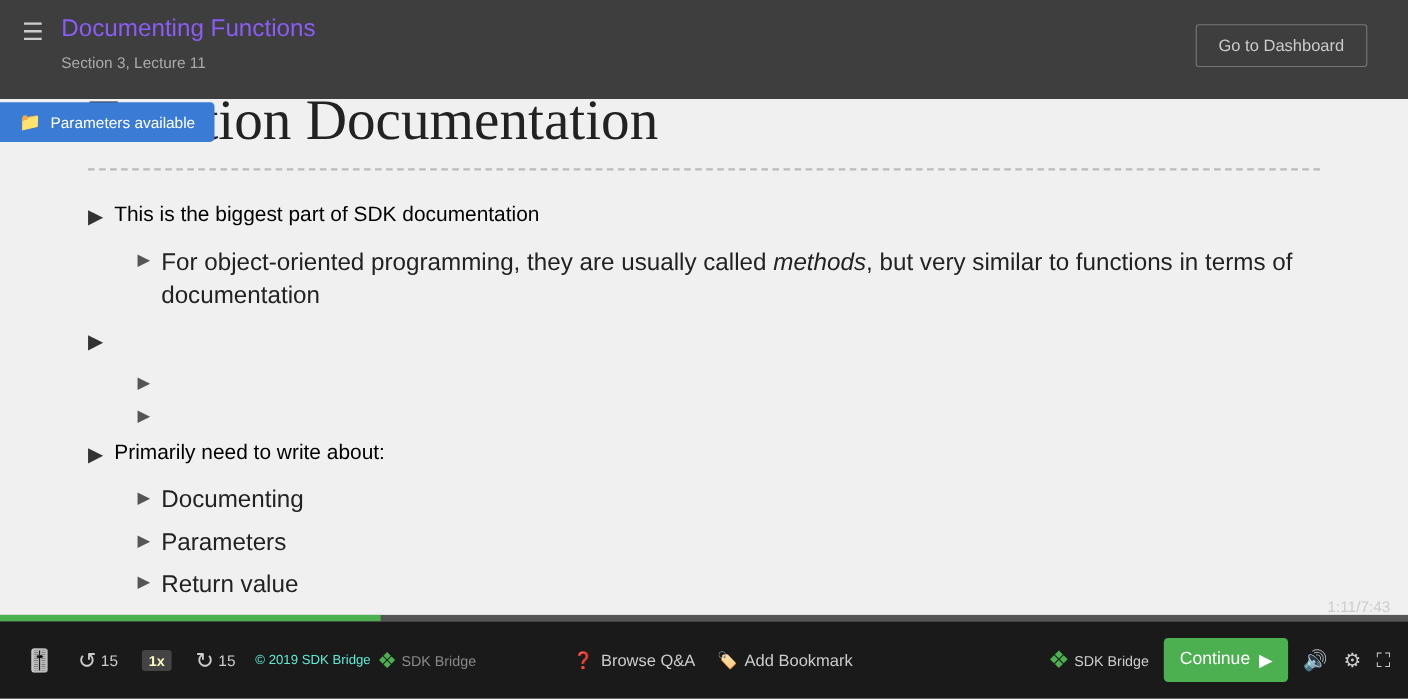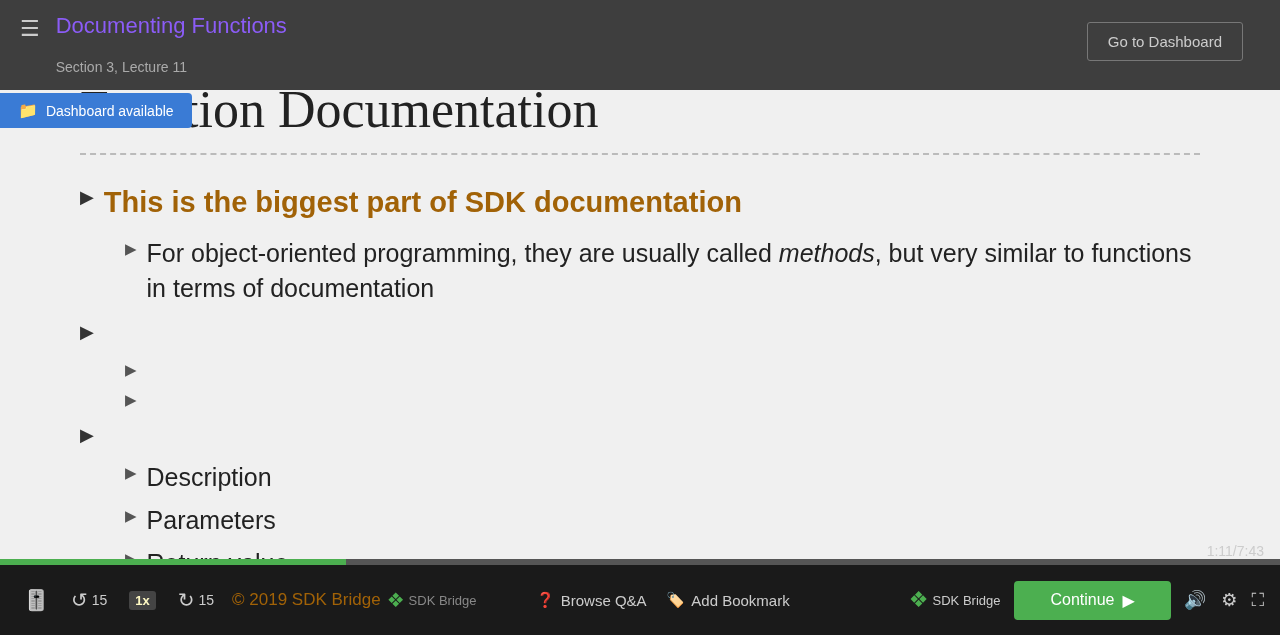--- a/index.html
+++ b/index.html
@@ -42,21 +42,21 @@
     .main-title {
       color: #8b5cf6;
       font-size: 22px;
       font-weight: 400;
       line-height: 1.3;
     }
 
     .subtitle {
       color: #aaa;
       font-size: 14px;
-      margin-top: 18px;
+      margin-top: 8px;
     }
 
     .go-dashboard-btn {
       position: absolute;
       right: 37px;
       top: 22px;
       background: transparent;
       border: 1px solid #777;
       color: #ccc;
       padding: 10px 20px;
@@ -122,44 +122,44 @@
 
     .bullet-l1 .arrow {
       color: #333;
       font-size: 18px;
       margin-right: 10px;
       margin-top: 3px;
       flex-shrink: 0;
     }
 
     .bullet-l1 .text {
-      font-size: 29px;
-      color: #a16207;
-      font-weight: 700;
+      font-size: 19px;
+      color: #000000;
+      font-weight: 400;
       font-family: Arial, sans-serif;
       line-height: 1.35;
     }
 
     .bullet-l2 {
       display: flex;
       align-items: flex-start;
       margin-bottom: 8px;
       padding-left: 45px;
     }
 
     .bullet-l2 .arrow {
       color: #555;
       font-size: 15px;
       margin-right: 10px;
       margin-top: 4px;
       flex-shrink: 0;
     }
 
     .bullet-l2 .text {
-      font-size: 25px;
+      font-size: 22px;
       color: #222;
       font-weight: 500;
       font-family: Arial, sans-serif;
       line-height: 1.4;
     }
 
     .bullet-l2 .text em {
       font-style: italic;
       font-weight: 500;
     }
@@ -216,22 +216,22 @@
     .speed-badge {
       background: #444;
       color: #fef9c3;
       border-radius: 3px;
       padding: 2px 6px;
       font-size: 13px;
       font-weight: bold;
     }
 
     .copyright {
-      color: #a16207;
-      font-size: 17px;
+      color: #5eead4;
+      font-size: 12px;
       margin-left: 4px;
     }
 
     .center-controls {
       display: flex;
       align-items: center;
       gap: 20px;
       margin: 0 auto;
     }
 
@@ -250,21 +250,21 @@
       display: flex;
       align-items: center;
       gap: 14px;
       margin-left: auto;
     }
 
     .continue-btn {
       background: #4CAF50;
       color: #fff;
       border: none;
-      padding: 10px 36px;
+      padding: 10px 14px;
       font-size: 16px;
       border-radius: 4px;
       cursor: pointer;
       display: flex;
       align-items: center;
       gap: 8px;
     }
 
     .time-display {
       color: #ccc;
@@ -306,21 +306,21 @@
   <span class="menu-icon">☰</span>
   <div class="title-block">
     <span class="main-title">Documenting Functions</span>
     <span class="subtitle">Section 3, Lecture 11</span>
   </div>
   <button class="go-dashboard-btn">Go to Dashboard</button>
 </div>
 
 <div class="resources-badge">
   <span class="resources-icon">📁</span>
-  <span>Dashboard available</span>
+  <span>Parameters available</span>
 </div>
 
 <div class="slide-area">
   <div class="slide-title">Function Documentation</div>
   <div class="slide-content">
 
     <div class="bullet-l1 section-gap">
       <span class="arrow">▶</span>
       <span class="text">This is the biggest part of SDK documentation</span>
     </div>
@@ -334,24 +334,25 @@
     </div>
     <div class="bullet-l2">
       <span class="arrow">▶</span>
     </div>
     <div class="bullet-l2">
       <span class="arrow">▶</span>
     </div>
 
     <div class="bullet-l1 section-gap" style="margin-top:12px;">
       <span class="arrow">▶</span>
-    </div>
-    <div class="bullet-l2">
-      <span class="arrow">▶</span>
-      <span class="text">Description</span>
+      <span class="text">Primarily need to write about:</span>
+    </div>
+    <div class="bullet-l2">
+      <span class="arrow">▶</span>
+      <span class="text">Documenting</span>
     </div>
     <div class="bullet-l2">
       <span class="arrow">▶</span>
       <span class="text">Parameters</span>
     </div>
     <div class="bullet-l2">
       <span class="arrow">▶</span>
       <span class="text">Return value</span>
     </div>
 

